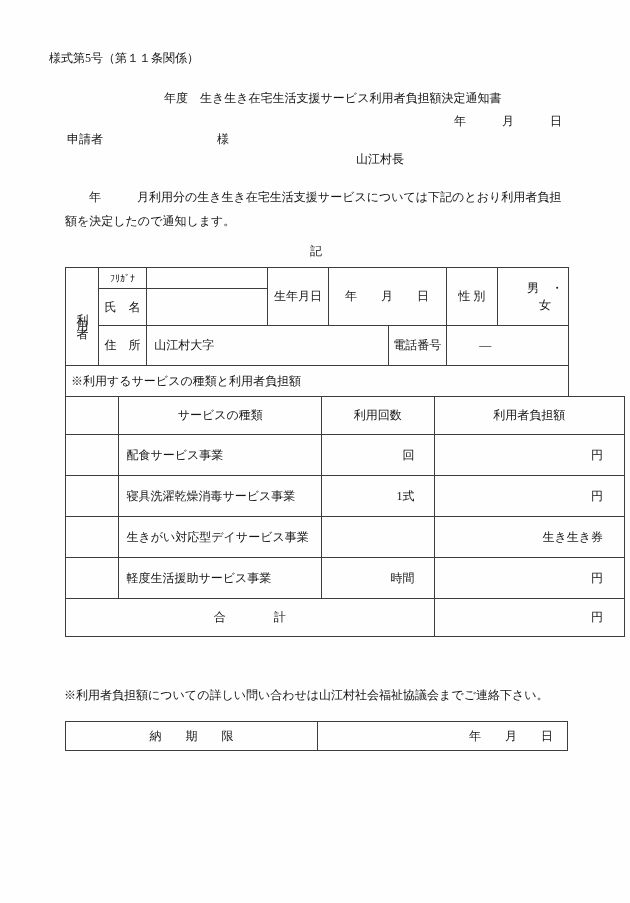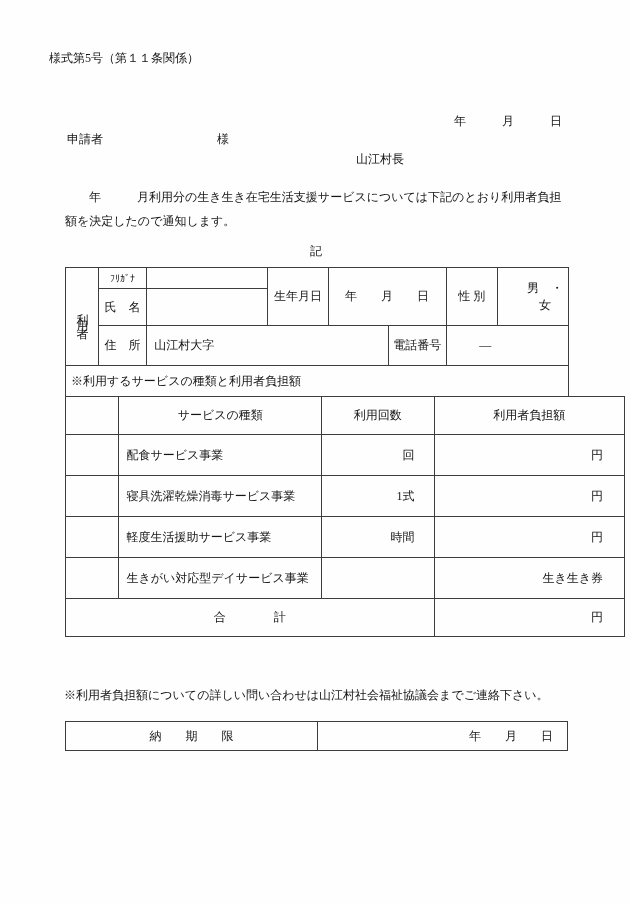--- a/index.html
+++ b/index.html
@@ -51,20 +51,21 @@
   .note-line { font-size:12px; }
   .deadline-val { text-align:right; padding-right:14px; }
 </style>
 </head>
 <body>
 
 <div class="page">
 
   <div class="abs" style="left:49px; top:50px;">様式第5号（第１１条関係）</div>
 
+  <div class="abs" style="left:164px; top:90px;">年度　生き生き在宅生活支援サービス利用者負担額決定通知書</div>
 
   <div class="abs" style="right:68px; top:113px;">年　　　月　　　日</div>
 
   <div class="abs" style="left:67px; top:131px;">申請者</div>
   <div class="abs" style="left:217px; top:131px;">様</div>
 
   <div class="abs" style="left:356px; top:151px;">山江村長</div>
 
   <div class="abs" style="left:65px; top:185px; width:498px; line-height:24px;">　　年　　　月利用分の生き生き在宅生活支援サービスについては下記のとおり利用者負担額を決定したので通知します。</div>
 
@@ -130,29 +131,29 @@
       <td class="padR21">円</td>
     </tr>
     <tr class="h41">
       <td></td>
       <td class="padL">寝具洗濯乾燥消毒サービス事業</td>
       <td class="padR">1式</td>
       <td class="padR21">円</td>
     </tr>
     <tr class="h41">
       <td></td>
+      <td class="padL">生きがい対応型デイサービス事業</td>
+      <td class="padR"></td>
+      <td class="padR21">生き生き券</td>
+    </tr>
+    <tr class="h41">
+      <td></td>
       <td class="padL">軽度生活援助サービス事業</td>
       <td class="padR">時間</td>
       <td class="padR21">円</td>
-    </tr>
-    <tr class="h41">
-      <td></td>
-      <td class="padL">生きがい対応型デイサービス事業</td>
-      <td class="padR"></td>
-      <td class="padR21">生き生き券</td>
     </tr>
     <tr class="h38">
       <td colspan="3" class="center">合　　　　計</td>
       <td class="padR21">円</td>
     </tr>
   </tbody>
     </table>
 
   <div class="abs note-line" style="left:64px; top:687px;">※利用者負担額についての詳しい問い合わせは山江村社会福祉協議会までご連絡下さい。</div>
 

